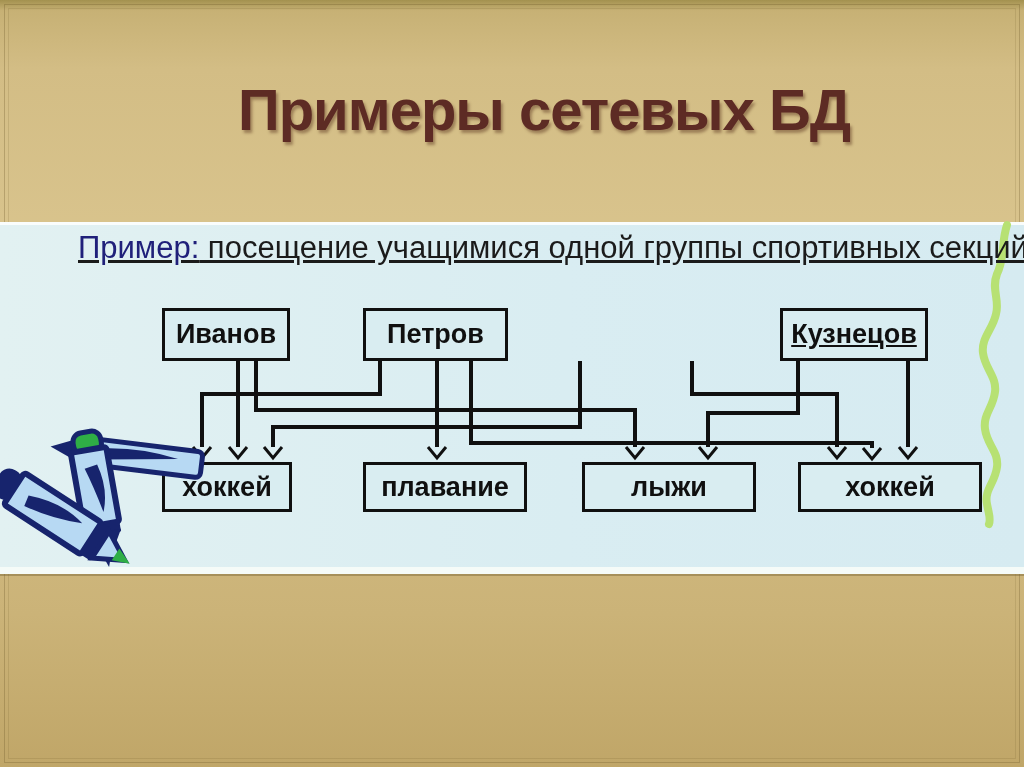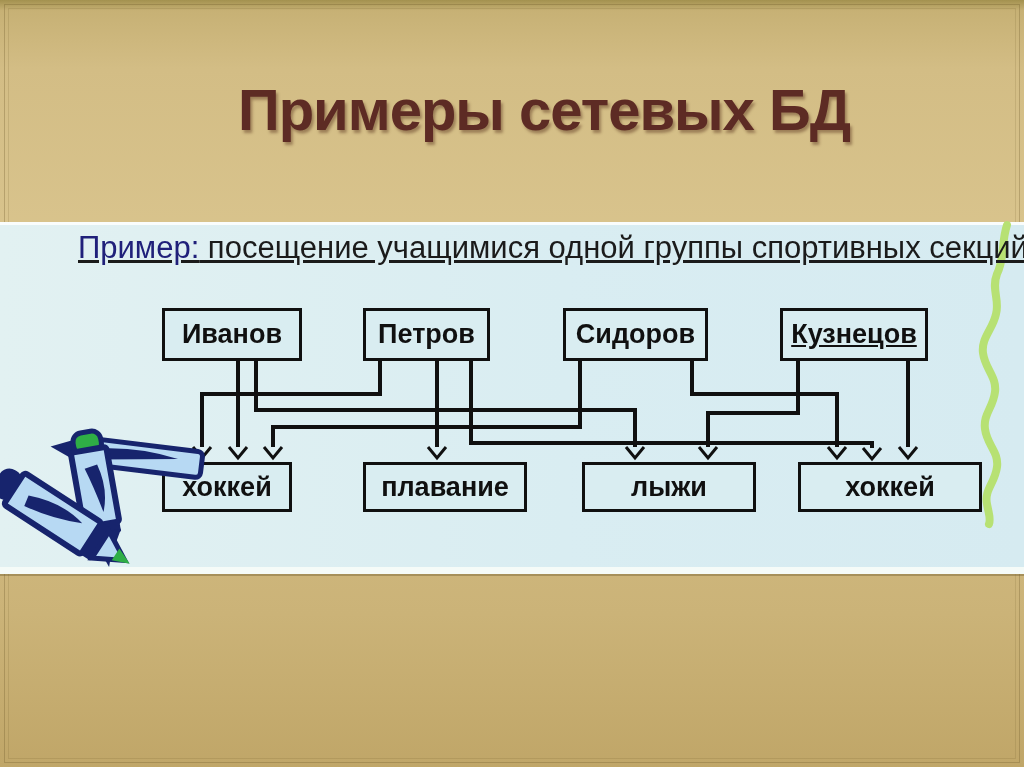--- a/index.html
+++ b/index.html
@@ -84,28 +84,25 @@
       <polyline points="256,361 256,410 635,410 635,447" class="edge" marker-end="url(#arrowhead)"></polyline>
       <polyline points="380,361 380,394 202,394 202,447" class="edge" marker-end="url(#arrowhead)"></polyline>
       <polyline points="437,361 437,447" class="edge" marker-end="url(#arrowhead)"></polyline>
       <polyline points="471,361 471,443 872,443 872,448" class="edge" marker-end="url(#arrowhead)"></polyline>
       <polyline points="580,361 580,427 273,427 273,447" class="edge" marker-end="url(#arrowhead)"></polyline>
       <polyline points="692,361 692,394 837,394 837,447" class="edge" marker-end="url(#arrowhead)"></polyline>
       <polyline points="798,361 798,413 708,413 708,447" class="edge" marker-end="url(#arrowhead)"></polyline>
       <polyline points="908,361 908,447" class="edge" marker-end="url(#arrowhead)"></polyline>
     </svg>
 
-  <div class="node students" style="left:162px;width:140px;">
+  <div class="node students" style="left:162px;width:128px;">
     <span>Иванов</span>
   </div>
-  <div class="node students" style="left:363px;width:127px;align-items:center;">
+  <div class="node students" style="left:363px;width:145px;align-items:center;">
     <span>Петров</span>
-  </div>
-  <div class="node students" style="left:563px;width:145px;">
-    <span>Сидоров</span>
   </div>
   <div class="node students" style="left:780px;width:148px;text-decoration:underline;">
     <span>Кузнецов</span>
   </div>
 
   <div class="node sections" style="left:162px;width:130px;">
     <span>хоккей</span>
   </div>
   <div class="node sections" style="left:363px;width:164px;">
     <span>плавание</span>

